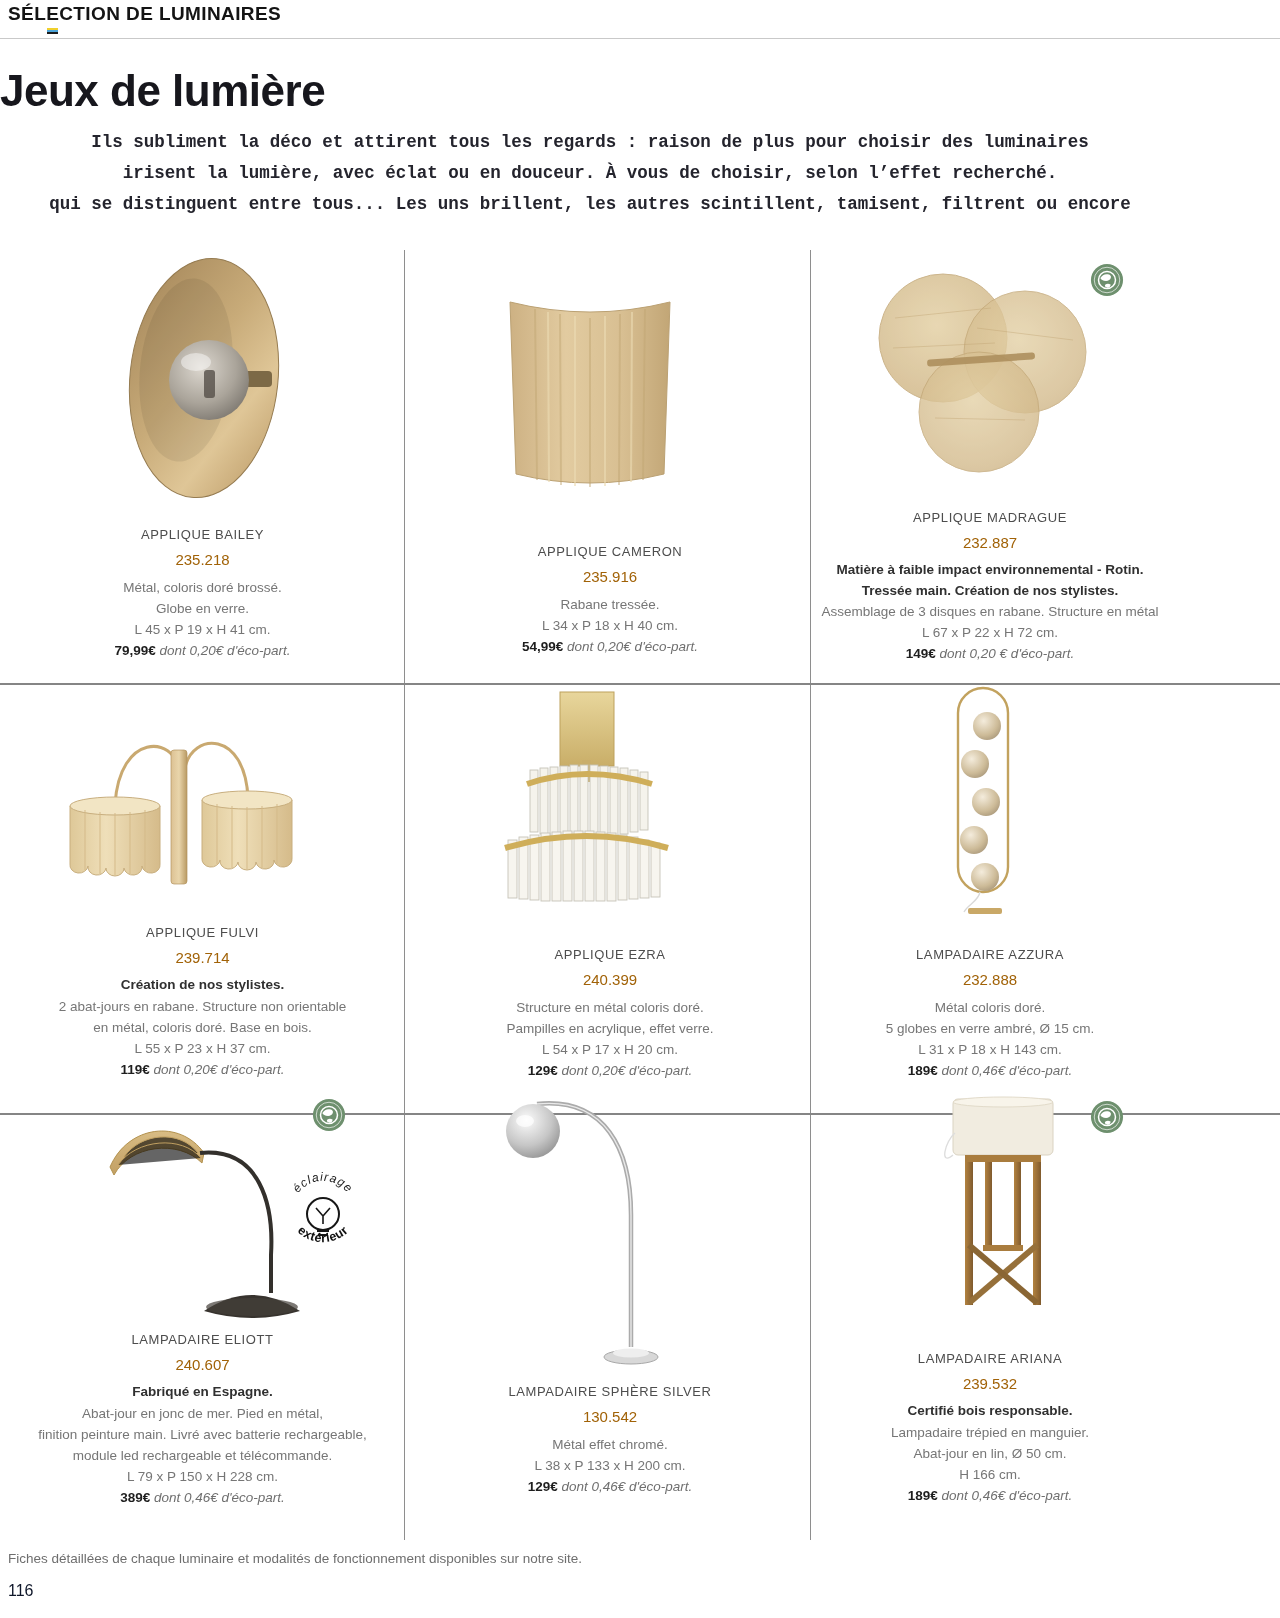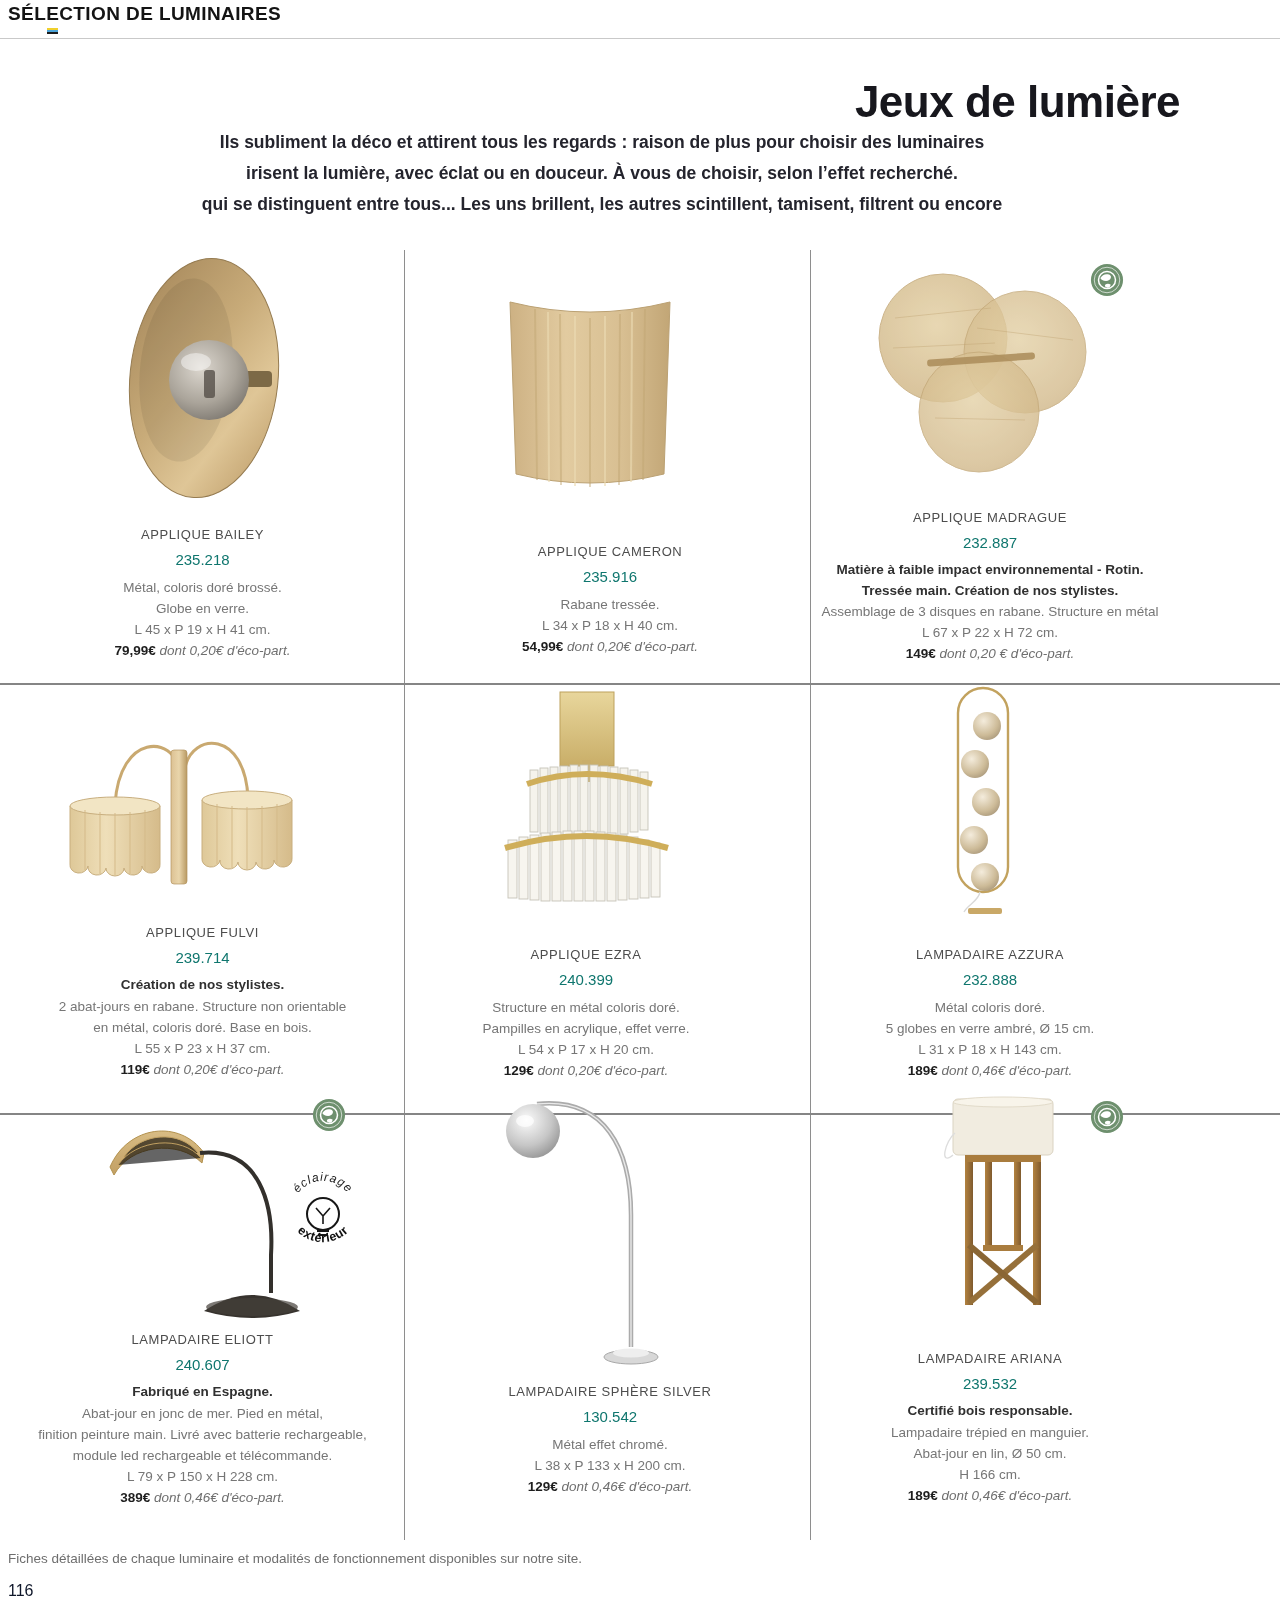--- a/index.html
+++ b/index.html
@@ -4,31 +4,31 @@
 <style>
   html,body{margin:0;padding:0;background:#ffffff;}
   #page{position:relative;width:1280px;height:1618px;background:#ffffff;overflow:hidden;
         font-family:"Liberation Sans","DejaVu Sans",sans-serif;}
   
   .hdr{position:absolute;left:8px;top:3px;font-size:19px;font-weight:700;color:#141414;letter-spacing:.4px;}
   .hdr-mark{position:absolute;left:47px;top:28px;width:11px;height:6px;
             background:linear-gradient(180deg,#f0d02c 0 34%,#4ba3d8 34% 67%,#1c1c1c 67% 100%);}
   .hdr-rule{position:absolute;left:0;top:38px;width:1280px;height:1px;background:#c9c9c9;}
   
-  .titlewrap{position:absolute;left:0;top:77px;width:1180px;text-align:right;}
+  .titlewrap{position:absolute;left:0;top:66px;width:1180px;text-align:left;}
   .title{font-size:44px;font-weight:700;color:#17171d;letter-spacing:-.5px;}
-  .intro{position:absolute;left:12px;top:127px;width:1180px;text-align:center;
-         font-size:17.5px;font-weight:600;color:#24242d;line-height:31px;}
+  .intro{position:absolute;left:0;top:127px;width:1180px;text-align:center;
+         font-size:17.5px;font-weight:600;color:#24242d;line-height:31px;font-family:Liberation Mono, monospace;}
   
   .vline{position:absolute;top:250px;width:1px;height:1290px;background:#8e8e8e;}
   .hline{position:absolute;left:0;width:1280px;height:2px;background:#858585;}
   
   .pinfo{position:absolute;text-align:center;}
   .pname{font-size:13px;color:#4d4d4d;letter-spacing:.6px;margin-bottom:7px;line-height:18px;}
-  .pref{font-size:15px;color:#0f766e;margin-bottom:8px;line-height:18px;}
+  .pref{font-size:15px;color:#a16207;margin-bottom:8px;line-height:18px;}
   .pbold{font-size:13.5px;font-weight:700;color:#303030;line-height:20.5px;}
   .pdesc,.pdims{font-size:13.5px;color:#767676;line-height:21px;text-align:center;}
   .pprice{font-size:13.5px;line-height:22px;}
   .pval{font-weight:700;color:#1e1e1e;}
   .pnote{color:#6f6f6f;font-style:italic;}
   .badge{position:absolute;}
   
   .footer{position:absolute;left:8px;top:1551px;font-size:13.5px;color:#6e6e6e;}
   .pagenum{position:absolute;left:8px;top:1582px;font-size:16px;color:#0f172a;}
   svg{display:block;}
@@ -264,21 +264,21 @@
   <div class="pinfo" style="left:15px;top:924px;width:375px">
     <div class="pname">APPLIQUE FULVI</div>
     <div class="pref">239.714</div>
     <div class="pbold">Création de nos stylistes.</div>
     <div class="pdesc">2 abat-jours en rabane. Structure non orientable</div>
     <div class="pdesc">en métal, coloris doré. Base en bois.</div>
     <div class="pdims">L 55 x P 23 x H 37 cm.</div>
     <div class="pprice"><span class="pval">119€</span><span class="pnote"> dont 0,20€ d'éco-part.</span></div>
   </div>
 
-  <div class="pinfo" style="left:391px;top:946px;width:390px">
+  <div class="pinfo" style="left:415px;top:946px;width:390px">
     <div class="pname">APPLIQUE EZRA</div>
     <div class="pref">240.399</div>
     <div class="pdesc">Structure en métal coloris doré.</div>
     <div class="pdesc">Pampilles en acrylique, effet verre.</div>
     <div class="pdims">L 54 x P 17 x H 20 cm.</div>
     <div class="pprice"><span class="pval">129€</span><span class="pnote"> dont 0,20€ d'éco-part.</span></div>
   </div>
 
   <div class="pinfo" style="left:815px;top:946px;width:350px">
     <div class="pname">LAMPADAIRE AZZURA</div>

